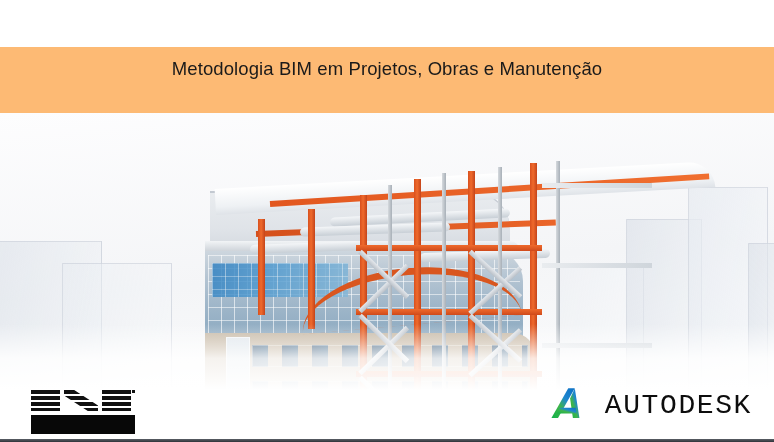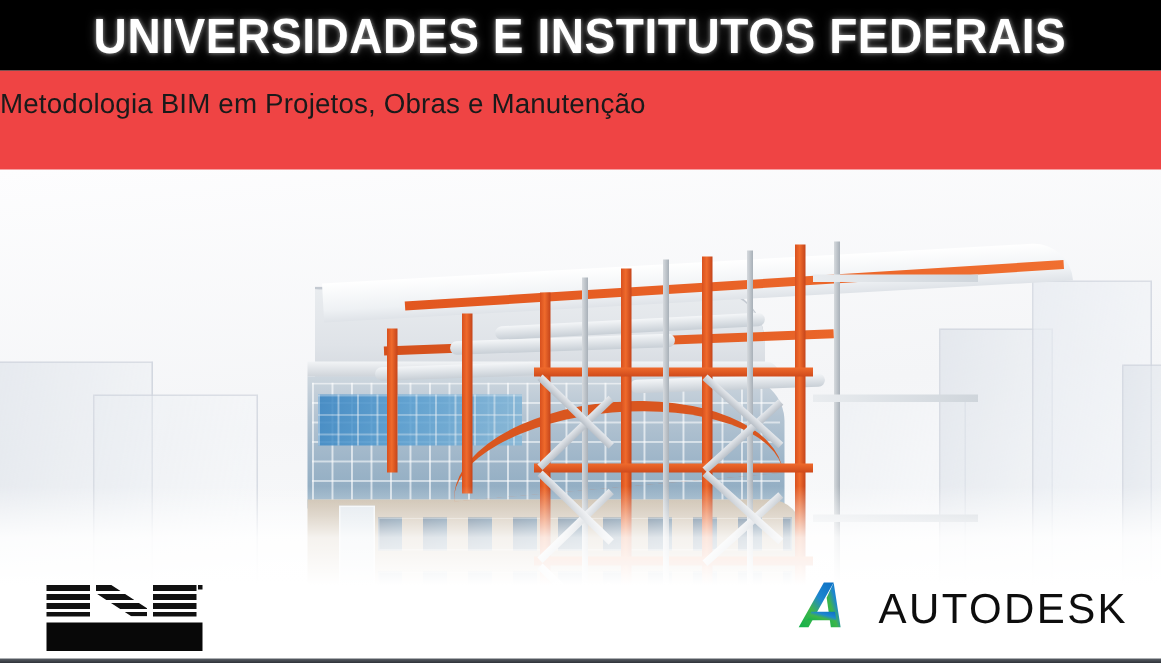--- a/index.html
+++ b/index.html
@@ -41,23 +41,23 @@
     white-space: nowrap;
     text-shadow: 0 0 3px rgba(255,255,255,0.55), 0 0 7px rgba(255,255,255,0.25);
   }
 
   
   .subtitle-block {
     position: absolute;
     left: 0; top: 47px;
     width: 774px;
     height: 66px;
-    background: #ef4444;
+    background: #fdba74;
     z-index: 35;
-    text-align: left;
+    text-align: center;
     padding-top: 9px;
     box-sizing: border-box;
   }
   .subtitle-line {
     color: #1a1a1a;
     font-family: "Liberation Sans", sans-serif;
     font-size: 18.5px;
     font-weight: 400;
     line-height: 25px;
     letter-spacing: 0.1px;
@@ -292,36 +292,33 @@
   
   .autodesk-logo {
     position: absolute;
     right: 22px; top: 9px;
     display: flex;
     align-items: center;
     gap: 13px;
   }
   .ad-mark { width: 41px; height: 38px; display: block; }
   .ad-word {
-    font-family: Liberation Sans, sans-serif;
+    font-family: Liberation Mono, monospace;
     font-size: 28px;
     font-weight: 400;
     letter-spacing: 1.6px;
     color: #0d0d0d;
     line-height: 1;
   }
 </style>
 </head>
 <body>
 
 <div class="slide">
 
-  <div class="title-band">
-    <div class="title-text">UNIVERSIDADES E INSTITUTOS FEDERAIS</div>
-  </div>
 
   <div class="subtitle-block">
     <div class="subtitle-line">Metodologia BIM em Projetos, Obras e Manutenção</div>
   </div>
 
   <div class="render">
     <div class="sky"></div>
 
     <div class="ghost g1"></div>
     <div class="ghost g2"></div>

